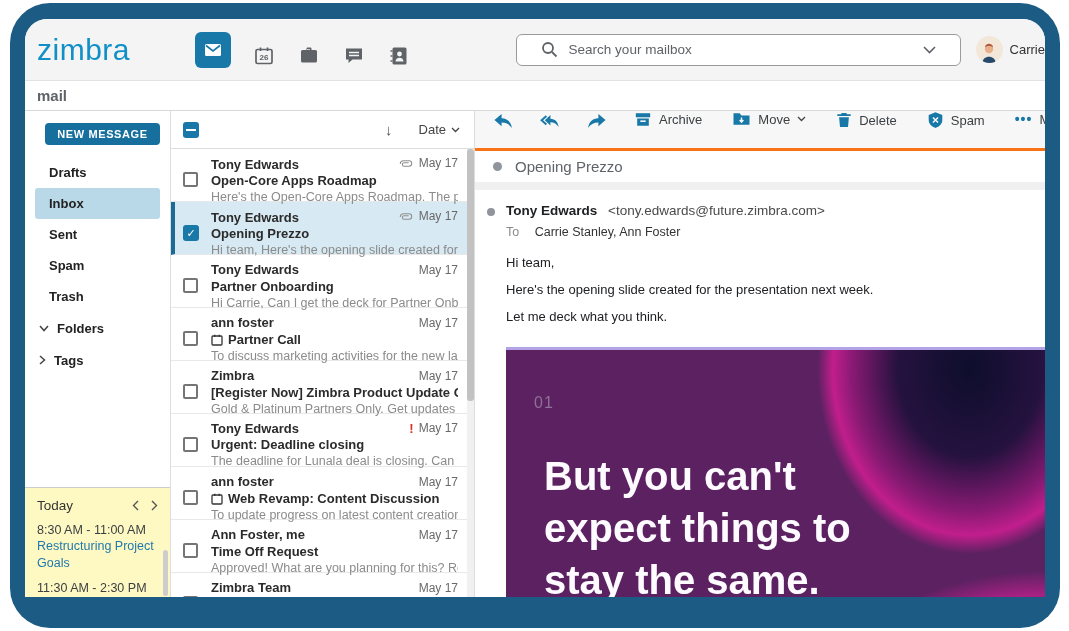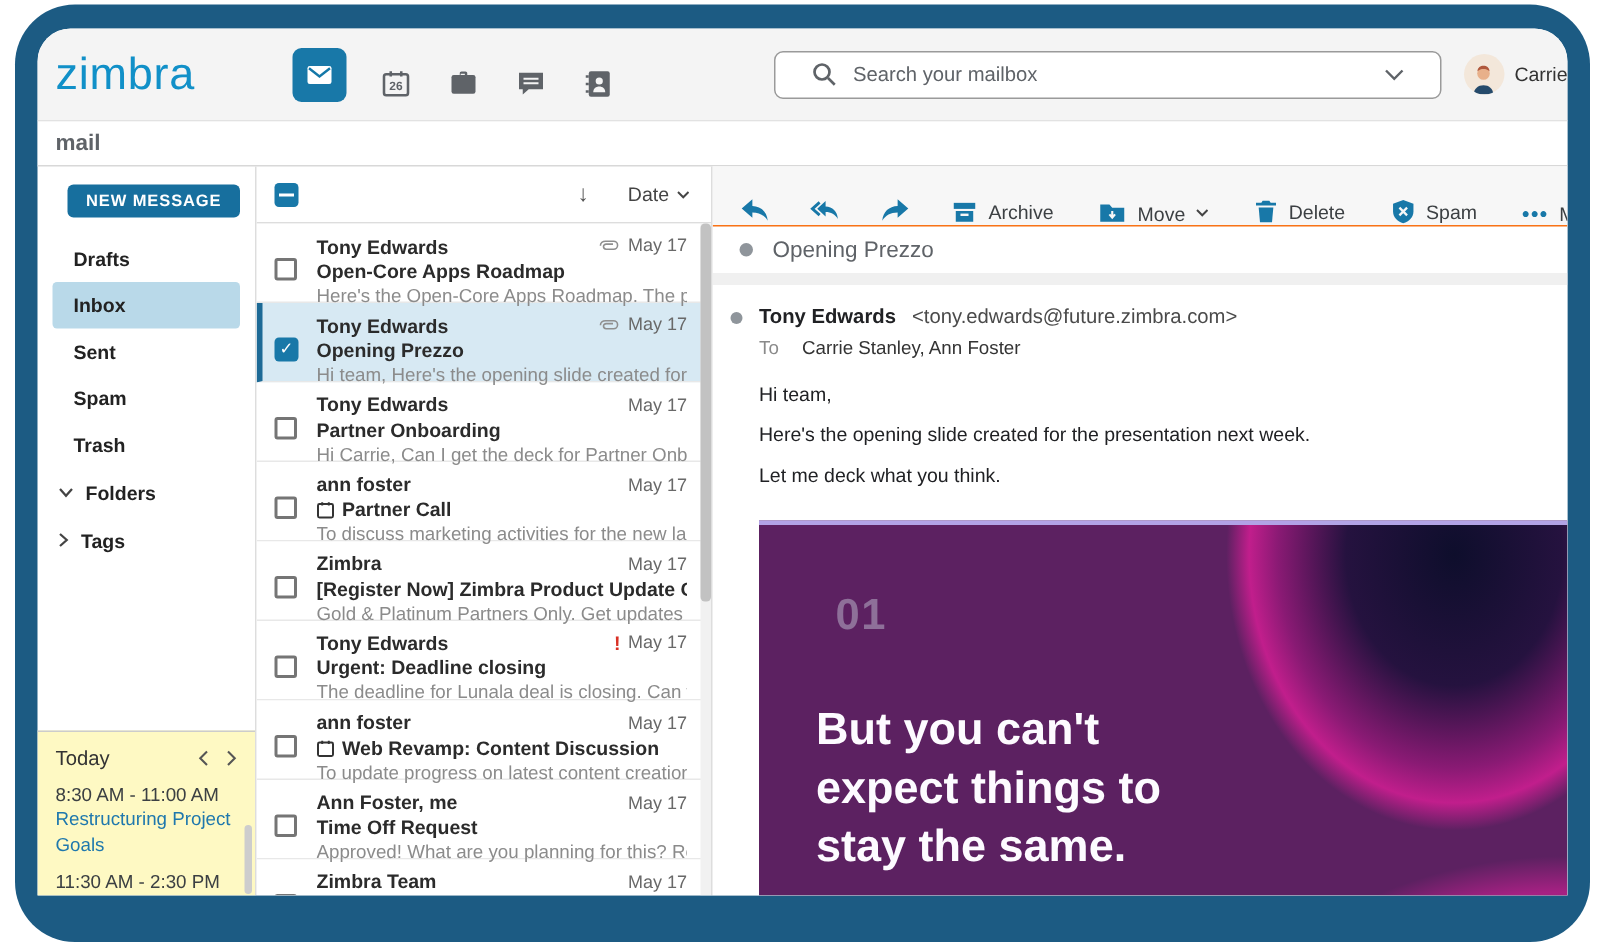--- a/index.html
+++ b/index.html
@@ -82,22 +82,22 @@
           font-size:12px; color:#696969; flex:none; }
   .urgent { color:var(--urgent,#d93025); font-weight:bold; font-size:13px; }
   .l2 { font-size:13px; font-weight:bold; color:#2b2b2b; line-height:17px; display:flex; align-items:center; gap:5px;
         white-space:nowrap; overflow:hidden; }
   .l3 { font-size:12.5px; color:#8b8b8b; line-height:17px; white-space:nowrap; overflow:hidden; display:flex; align-items:center; }
   .list-track { position:absolute; right:0; top:38px; bottom:0; width:7px; background:#f1f1f1; }
   .list-thumb { position:absolute; right:0; top:38px; width:7px; height:252px; background:#c2c2c2; border-radius:3px; }
 
   
   .read { flex:1; min-width:0; display:flex; flex-direction:column; background:#fff; overflow:hidden; }
-  .rtb { height:40px; flex:none; background:#f7f7f7; border-bottom:1px solid #f97316;
-         display:flex; align-items:flex-end; padding-left:18px; }
+  .rtb { height:40px; flex:none; background:#f7f7f7; border-bottom:3px solid #f97316;
+         display:flex; align-items:flex-start; padding-left:18px; }
   .rtb .ic { width:20px; height:20px; display:flex; align-items:center; justify-content:center; margin-right:27px; }
   .tbgroup { display:flex; align-items:center; gap:7px; font-size:13px; color:#3c4043; margin-right:30px; cursor:pointer; }
   .dots { color:var(--accent,#1878a8); font-weight:bold; font-size:14px; letter-spacing:1px; }
   .subjrow { height:31px; flex:none; display:flex; align-items:center; gap:13px; padding-left:18px;
              font-size:15px; color:#5f6368; }
   .dot { width:9px; height:9px; border-radius:50%; background:#8f959b; flex:none; }
   .strip { height:8px; flex:none; background:#f0f0f0; }
   .mhead { padding:13px 18px 0 12px; display:flex; gap:11px; }
   .dot2 { width:8px; height:8px; border-radius:50%; background:#8f959b; flex:none; margin-top:5px; }
   .mh1 { font-size:13.5px; color:#202124; }
@@ -110,22 +110,22 @@
   .bodytext p { margin:12px 0; }
 
   .slide { margin:11px 0 0 31px; width:calc(100% - 31px); height:330px; position:relative; flex:none;
            border-top:3px solid var(--slide_border,#b2a3e6);
            background:
              radial-gradient(190px 230px at 86% 6%, #0e0e2c 0%, #25123f 38%, #8a1a74 62%, #c11e8c 72%, rgba(92,33,97,0) 80%),
              radial-gradient(42px 130px at 70% 17%, rgba(123,224,226,.92) 0%, rgba(123,224,226,0) 65%),
              radial-gradient(300px 200px at 100% 114%, #141038 0%, #55185c 40%, #a62183 64%, rgba(92,33,97,0) 76%),
              radial-gradient(230px 50px at 68% 104%, rgba(56,186,201,.8) 0%, rgba(56,186,201,0) 65%),
              var(--slide_bg,#5c2161); }
-  .s-num { position:absolute; left:51px; top:44px; font-size:29px; font-weight:bold; color:#8e7099; letter-spacing:1px; }
-  .s-headline { position:absolute; left:38px; top:117px; font-size:30px; font-weight:bold; color:#fdfbff; line-height:1.3; }
+  .s-num { position:absolute; left:28px; top:44px; font-size:16px; font-weight:normal; color:#8e7099; letter-spacing:1px; }
+  .s-headline { position:absolute; left:38px; top:100px; font-size:40px; font-weight:bold; color:#fdfbff; line-height:1.3; }
 
   svg { display:block; }
 </style>
 </head>
 <body>
 
 <div class="canvas">
   <div class="frame"></div>
 
   <div class="win">

